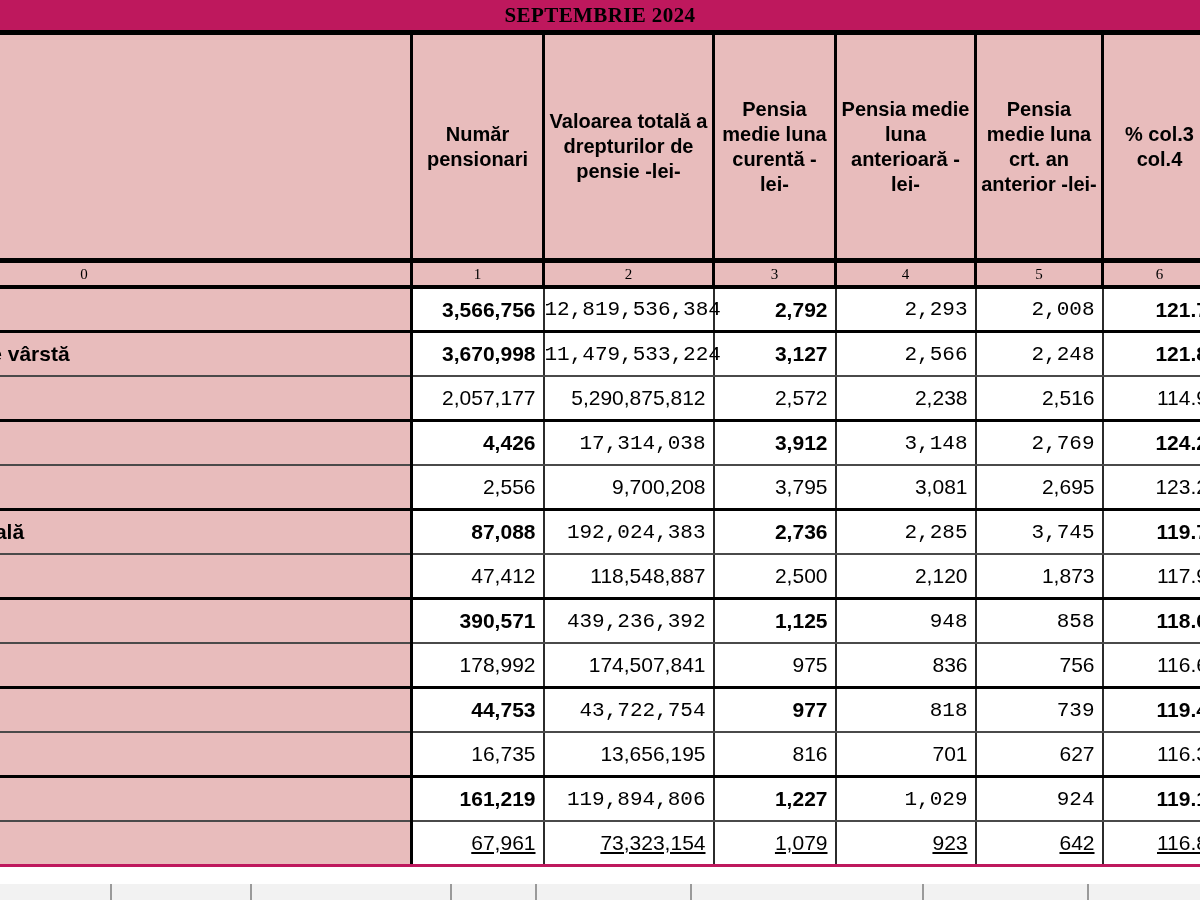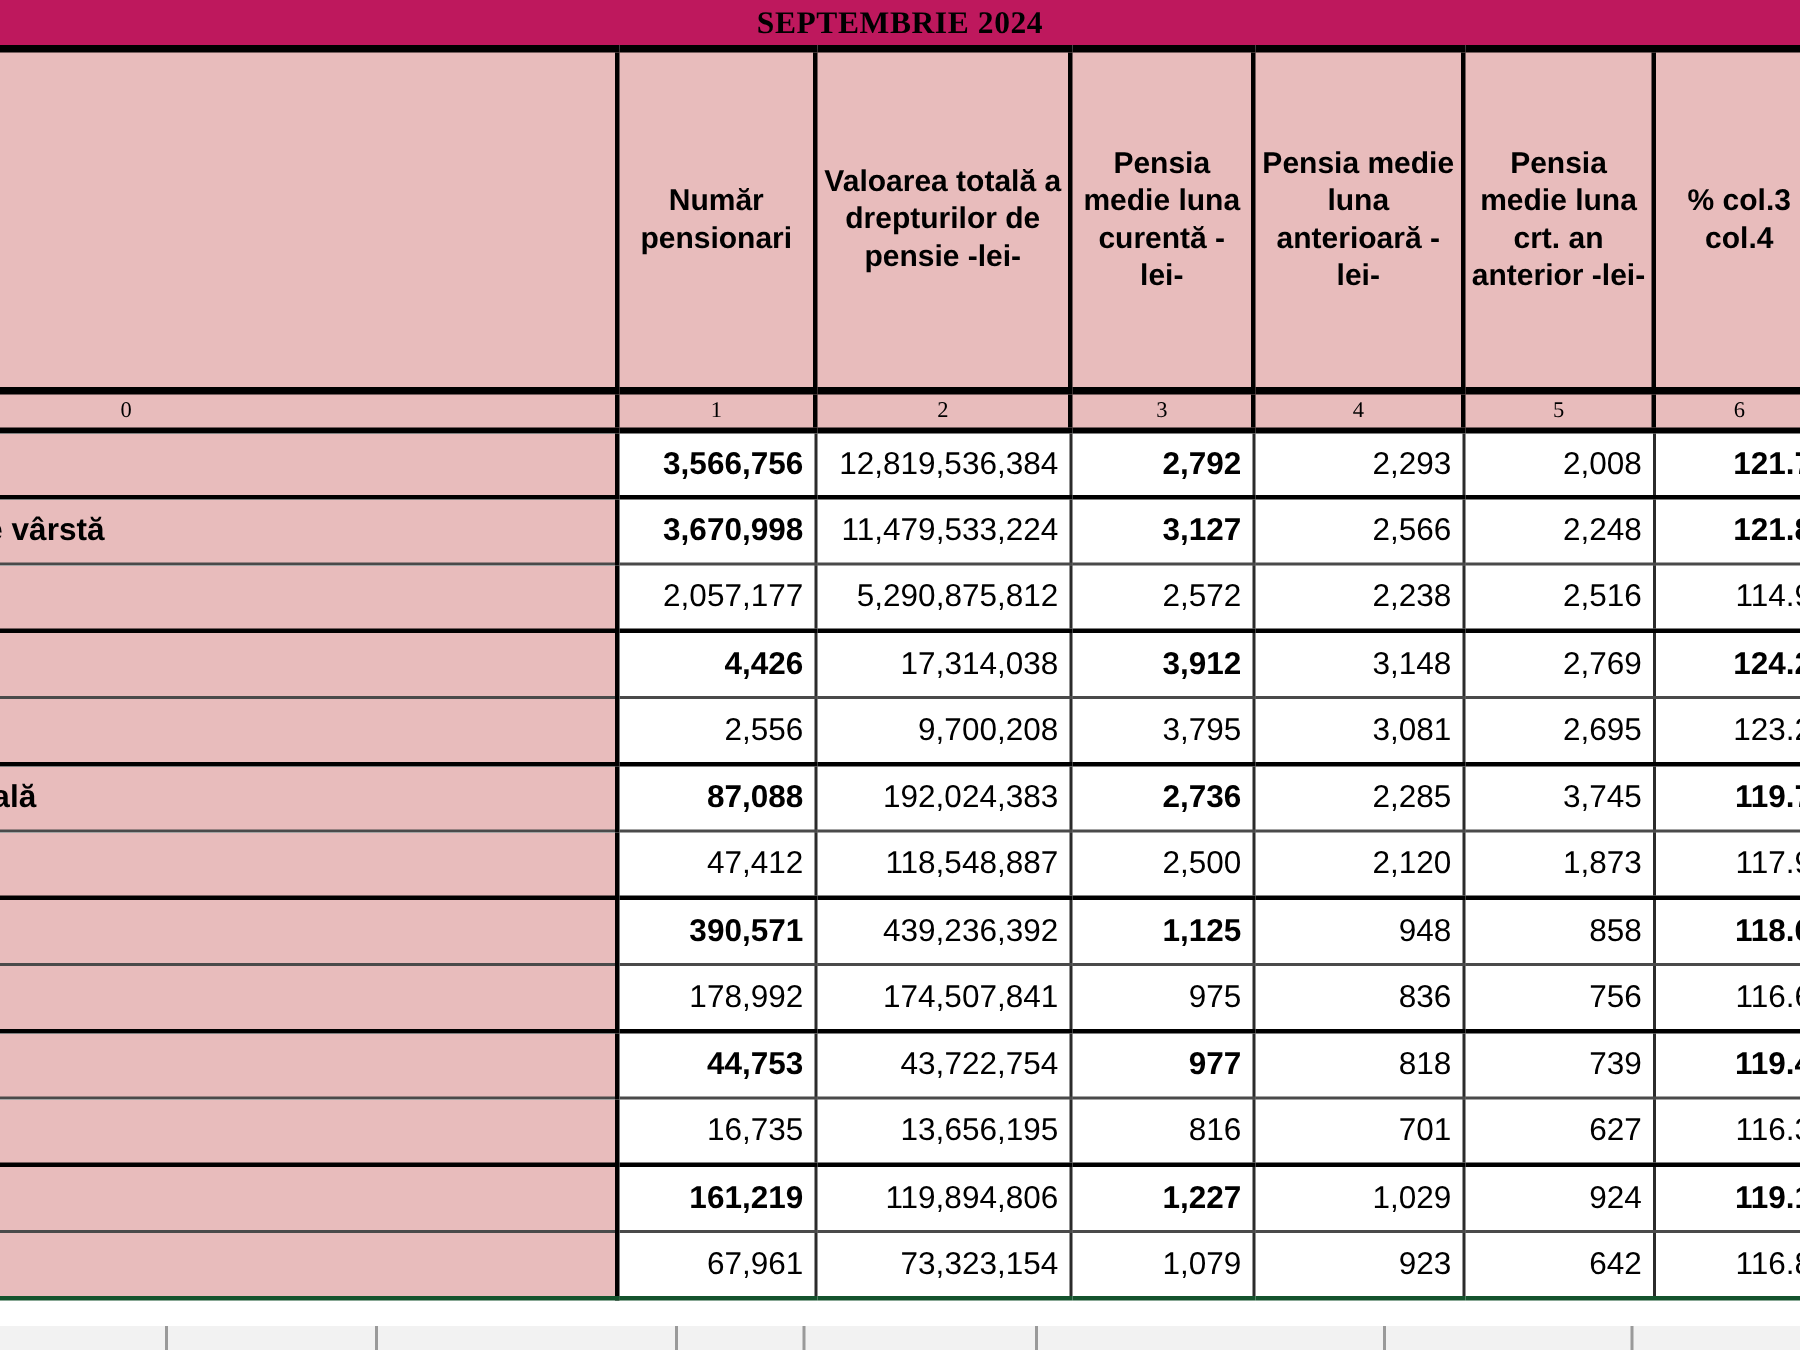--- a/index.html
+++ b/index.html
@@ -139,29 +139,29 @@
     border-right: 2px solid #2b2b2b;
     text-align: right;
     padding-right: 7px;
     font-family: "Liberation Sans", sans-serif;
     white-space: nowrap;
   }
   tr.data-row td.cell-num.last-col {
     border-right: 3px solid #000;
   }
   tr.data-row.bold td { font-weight: bold; }
-  tr.data-row.bold td.cell-num.soft { font-weight: normal; }
+  tr.data-row.bold td.cell-num.soft { font-weight: normal; font-family: Liberation Mono, monospace; }
   tr.data-row.indent td.cell-label { padding-left: 40px; }
 
   
   tr.data-row.grp td { border-top: 3px solid #000; }
   tr.data-row.grp td.cell-label { border-top: 3px solid #000; }
 
   
-  tr.data-row.lastrow td { border-bottom: 3px solid #14532d; }
+  tr.data-row.lastrow td { border-bottom: 3px solid #be185d; text-decoration: underline; }
 
   
   #partial-strip {
     position: absolute;
     left: 0;
     top: 884px;
     width: 1200px;
     height: 16px;
     overflow: hidden;
     background: #f2f2f2;

